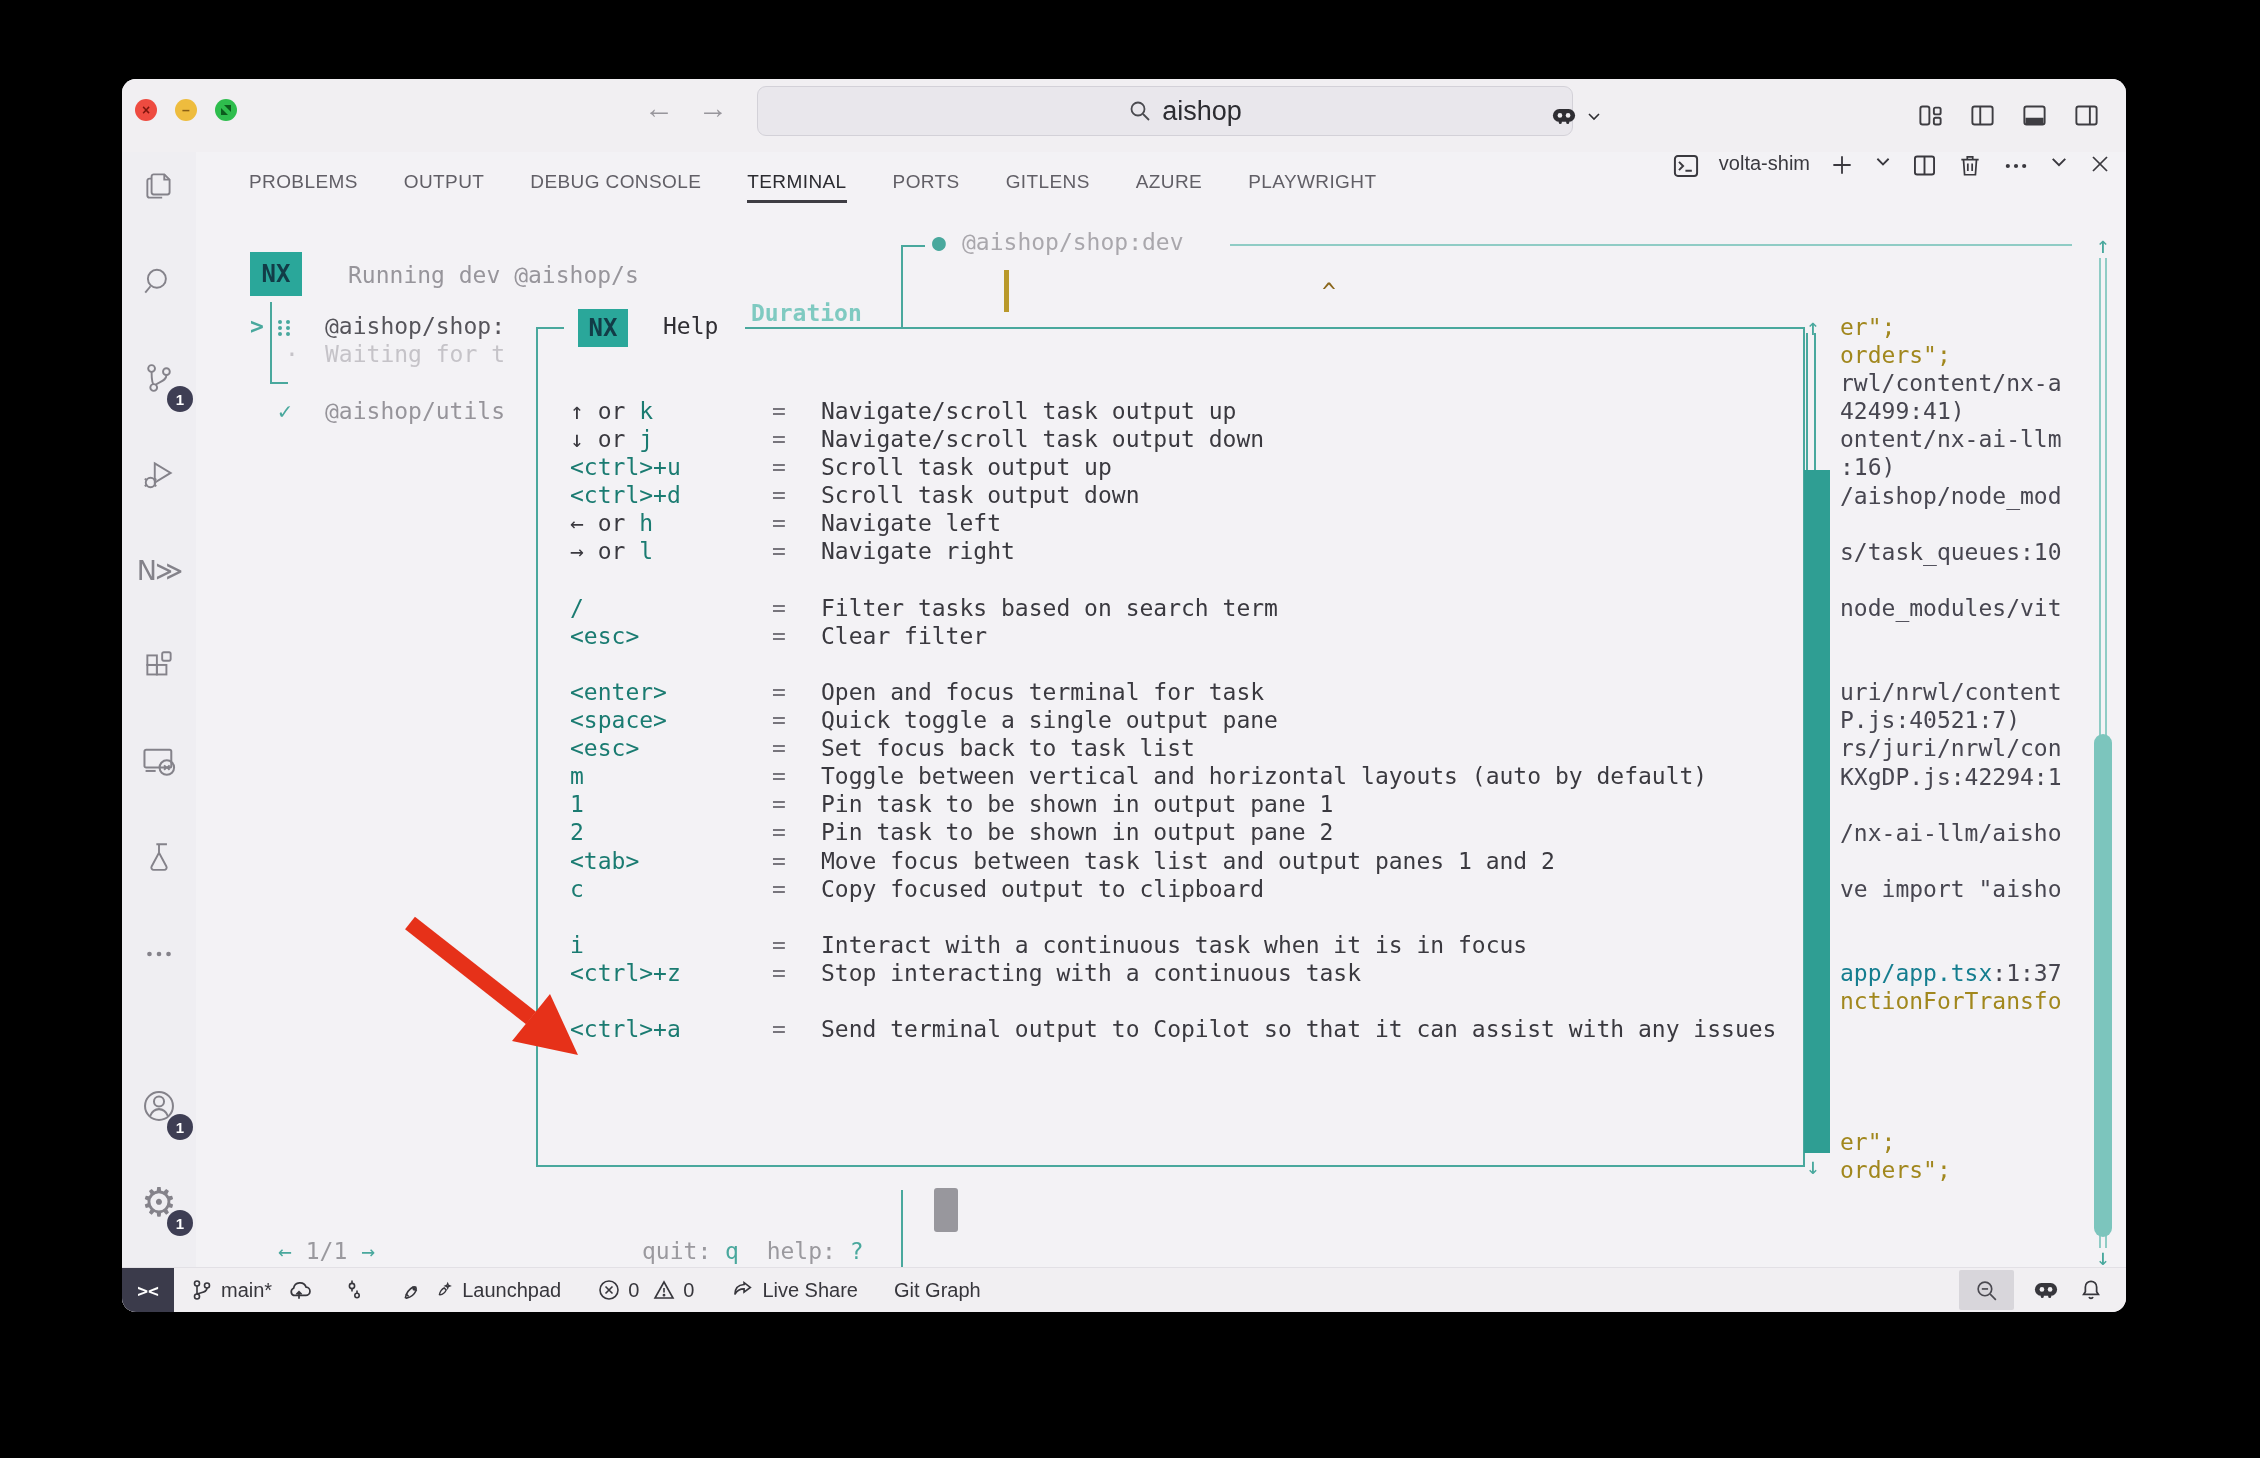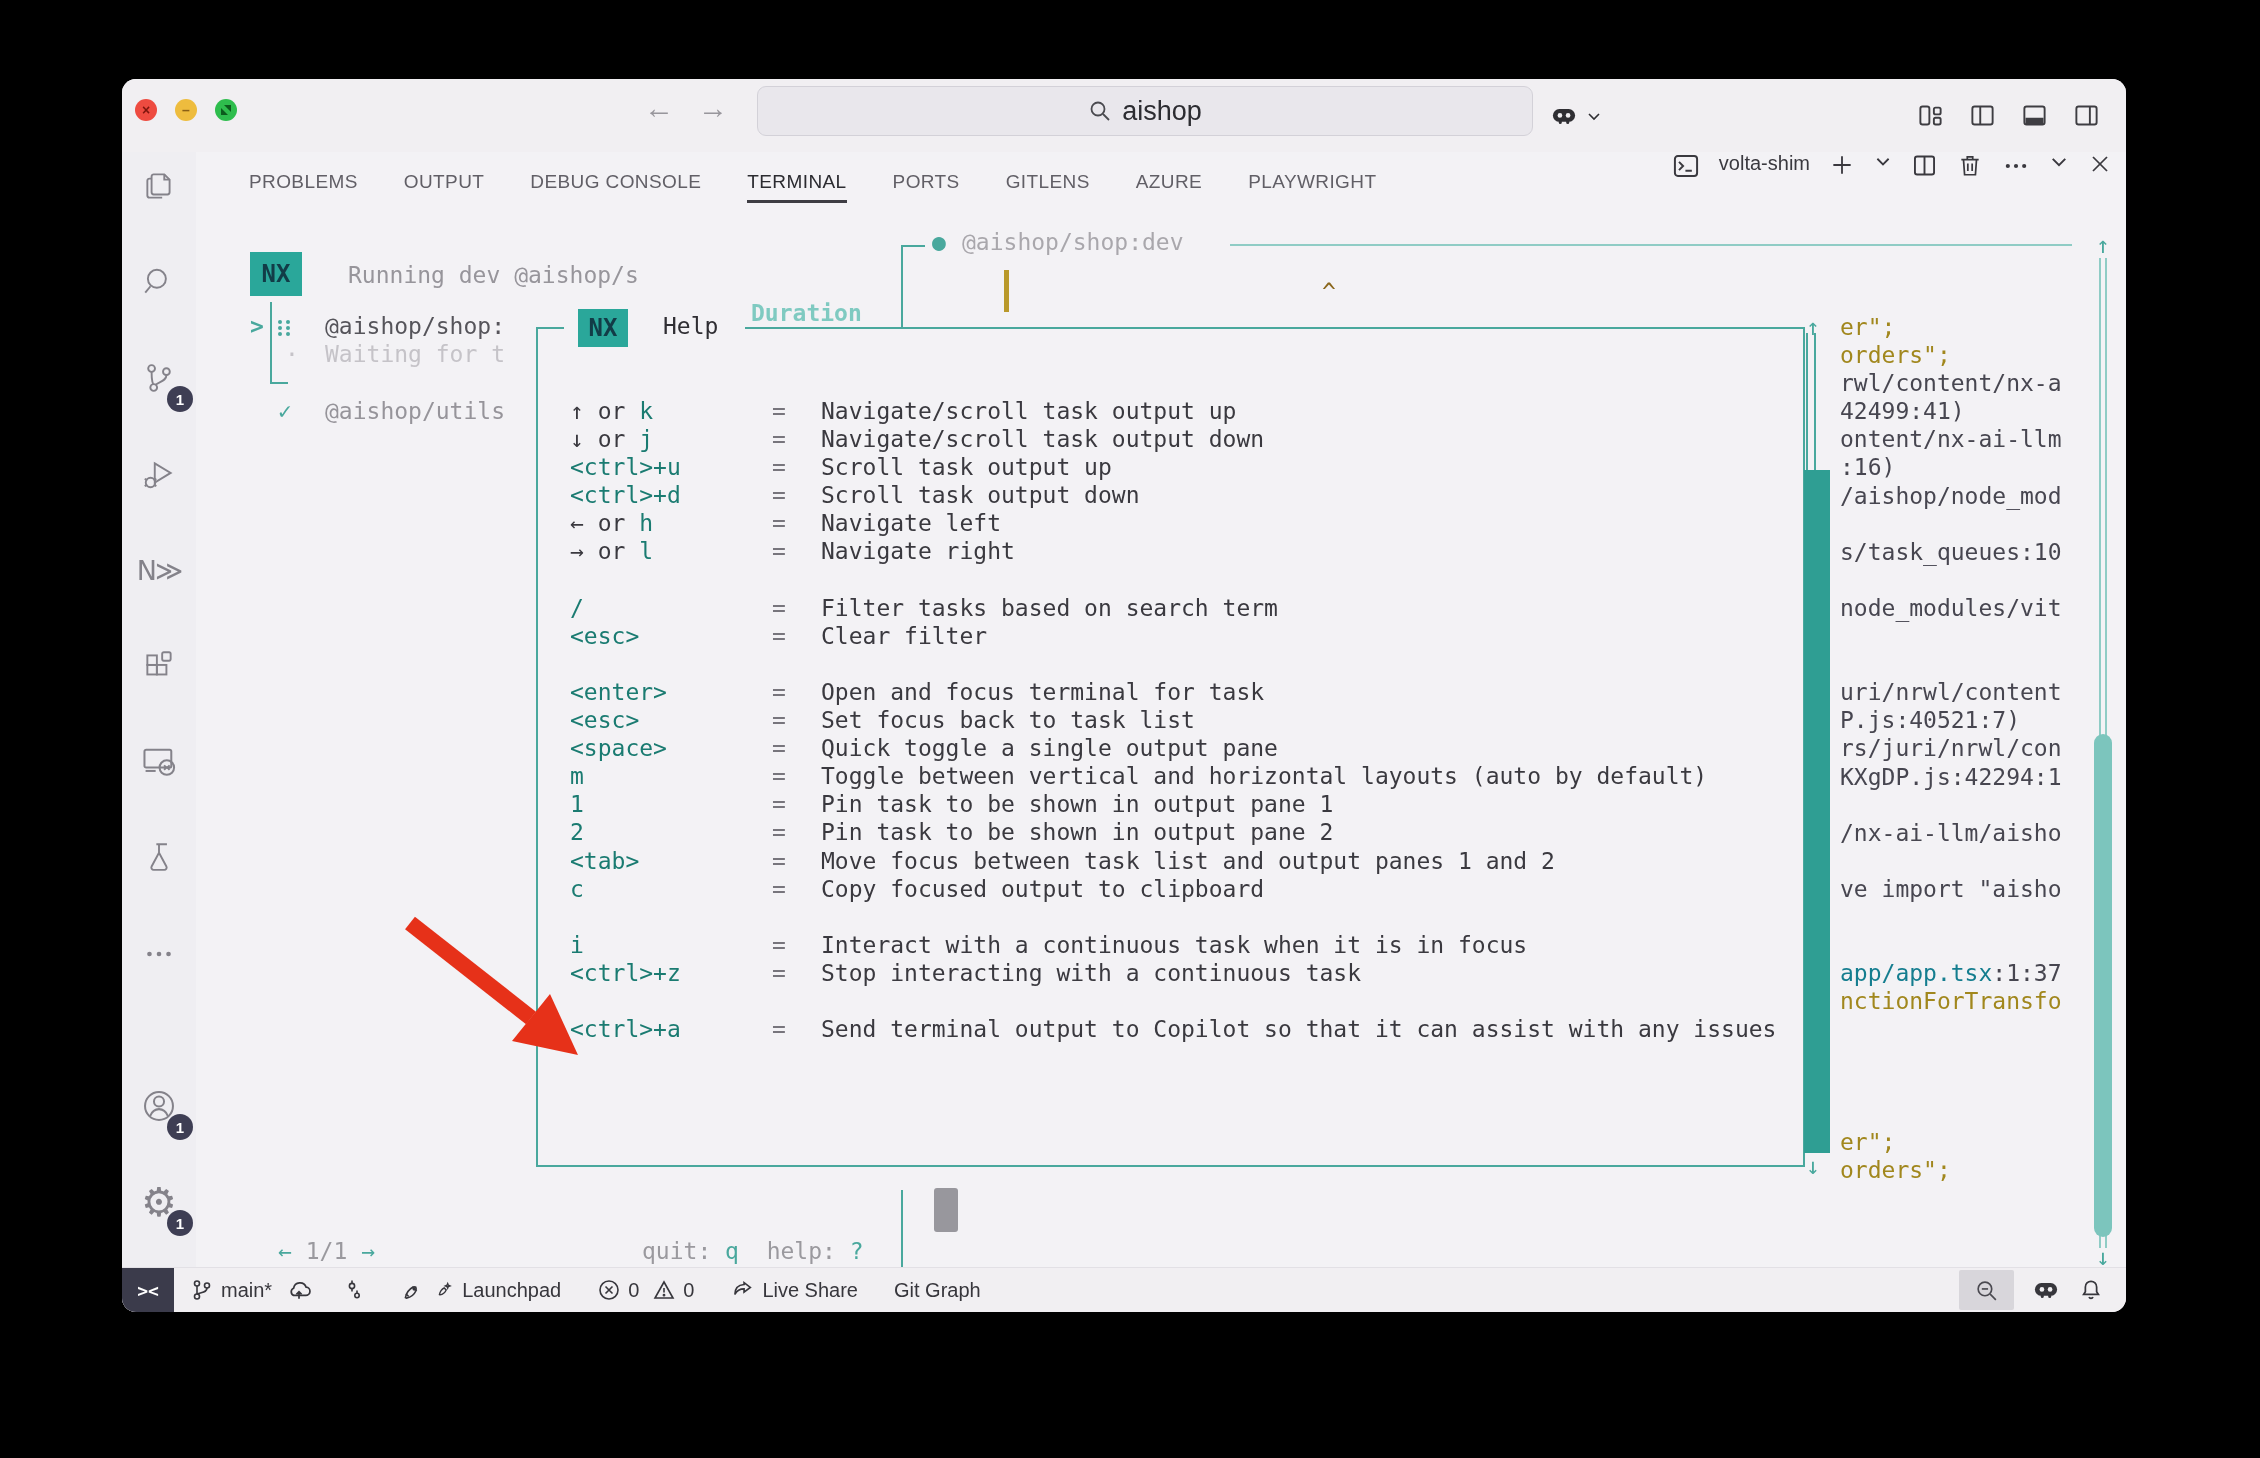--- a/index.html
+++ b/index.html
@@ -4,21 +4,21 @@
 <style>
   html,body{margin:0;padding:0;background:#000;width:2260px;height:1458px;font-family:"Liberation Sans",sans-serif;}
   .window{position:absolute;left:122px;top:79px;width:2004px;height:1233px;background:#f3f2f5;border-radius:14px;overflow:hidden;}
   
   .titlebar{position:absolute;left:0;top:0;right:0;height:73px;background:#f1eff2;}
   .traffic{position:absolute;top:20px;width:22px;height:22px;border-radius:50%;display:flex;align-items:center;justify-content:center;font-size:14px;font-weight:bold;}
   .t-close{left:13px;background:#ee4b40;color:#7e150d;}
   .t-min{left:53px;background:#eebc3e;color:#8a5f14;}
   .t-zoom{left:93px;background:#2ebd4d;color:#0c5c1d;}
   .navarrow{position:absolute;top:12px;font-size:30px;color:#98969c;}
-  .searchbox{position:absolute;left:635px;top:7px;width:774px;height:48px;background:#e9e7ec;border:1px solid #d3d1d8;border-radius:9px;display:flex;align-items:center;justify-content:center;gap:10px;color:#2c2c31;font-size:27px;}
+  .searchbox{position:absolute;left:635px;top:7px;width:774px;height:48px;background:#e9e7ec;border:1px solid #d3d1d8;border-radius:9px;display:flex;align-items:center;justify-content:center;gap:10px;color:#2c2c31;font-size:27px;padding-left:40px;}
   .tb-right{position:absolute;right:26px;top:0;height:73px;display:flex;align-items:center;gap:25px;color:#3e3d42;}
   .copilot-tb{position:absolute;left:1428px;top:0;height:73px;display:flex;align-items:center;gap:8px;color:#2f2e33;}
   svg.ic{display:block;}
   
   .activitybar{position:absolute;left:0;top:73px;bottom:44px;width:74px;background:#efeef2;display:flex;flex-direction:column;align-items:center;padding-top:4px;box-sizing:border-box;}
   .act{position:relative;width:60px;height:60px;display:flex;align-items:center;justify-content:center;color:#84828a;margin-bottom:36px;flex:none;}
   .badge{position:absolute;right:-4px;bottom:-4px;width:26px;height:26px;border-radius:50%;background:#3e3e54;color:#fff;font-size:15px;font-weight:bold;display:flex;align-items:center;justify-content:center;}
   .nxtext{font-family:"DejaVu Sans",sans-serif;font-size:27px;color:#84828a;letter-spacing:-2px;}
   .gearglyph{font-size:40px;line-height:1;}
   .spacer{margin-top:auto;}
@@ -316,23 +316,23 @@
         <div class="hrow"><span class="hkey"><span class="pre"></span><span class="key"></span></span><span class="heq"></span><span class="hdesc"></span></div>
 
         <div class="hrow"><span class="hkey"><span class="pre"></span><span class="key">/</span></span><span class="heq">=</span><span class="hdesc">Filter tasks based on search term</span></div>
 
         <div class="hrow"><span class="hkey"><span class="pre"></span><span class="key">&lt;esc&gt;</span></span><span class="heq">=</span><span class="hdesc">Clear filter</span></div>
 
         <div class="hrow"><span class="hkey"><span class="pre"></span><span class="key"></span></span><span class="heq"></span><span class="hdesc"></span></div>
 
         <div class="hrow"><span class="hkey"><span class="pre"></span><span class="key">&lt;enter&gt;</span></span><span class="heq">=</span><span class="hdesc">Open and focus terminal for task</span></div>
 
+        <div class="hrow"><span class="hkey"><span class="pre"></span><span class="key">&lt;space&gt;</span></span><span class="heq">=</span><span class="hdesc">Quick toggle a single output pane</span></div>
+
         <div class="hrow"><span class="hkey"><span class="pre"></span><span class="key">&lt;esc&gt;</span></span><span class="heq">=</span><span class="hdesc">Set focus back to task list</span></div>
-
-        <div class="hrow"><span class="hkey"><span class="pre"></span><span class="key">&lt;space&gt;</span></span><span class="heq">=</span><span class="hdesc">Quick toggle a single output pane</span></div>
 
 
         <div class="hrow"><span class="hkey"><span class="pre"></span><span class="key">m</span></span><span class="heq">=</span><span class="hdesc">Toggle between vertical and horizontal layouts (auto by default)</span></div>
 
         <div class="hrow"><span class="hkey"><span class="pre"></span><span class="key">1</span></span><span class="heq">=</span><span class="hdesc">Pin task to be shown in output pane 1</span></div>
 
         <div class="hrow"><span class="hkey"><span class="pre"></span><span class="key">2</span></span><span class="heq">=</span><span class="hdesc">Pin task to be shown in output pane 2</span></div>
 
         <div class="hrow"><span class="hkey"><span class="pre"></span><span class="key">&lt;tab&gt;</span></span><span class="heq">=</span><span class="hdesc">Move focus between task list and output panes 1 and 2</span></div>
 

